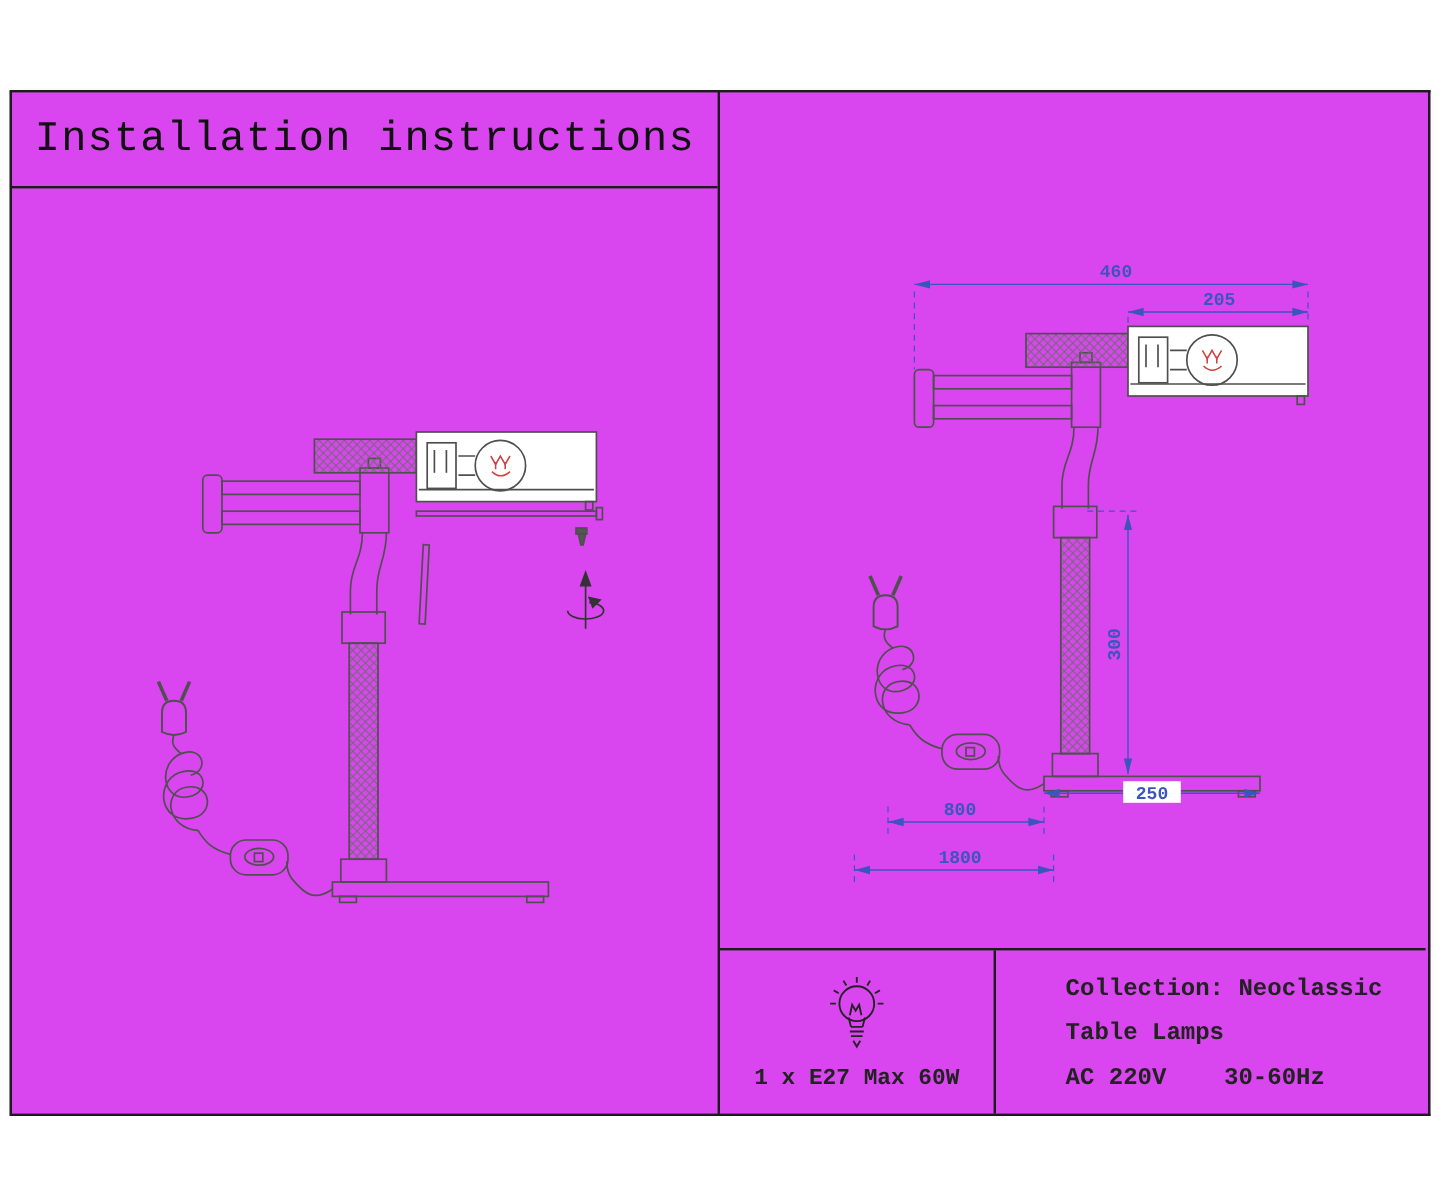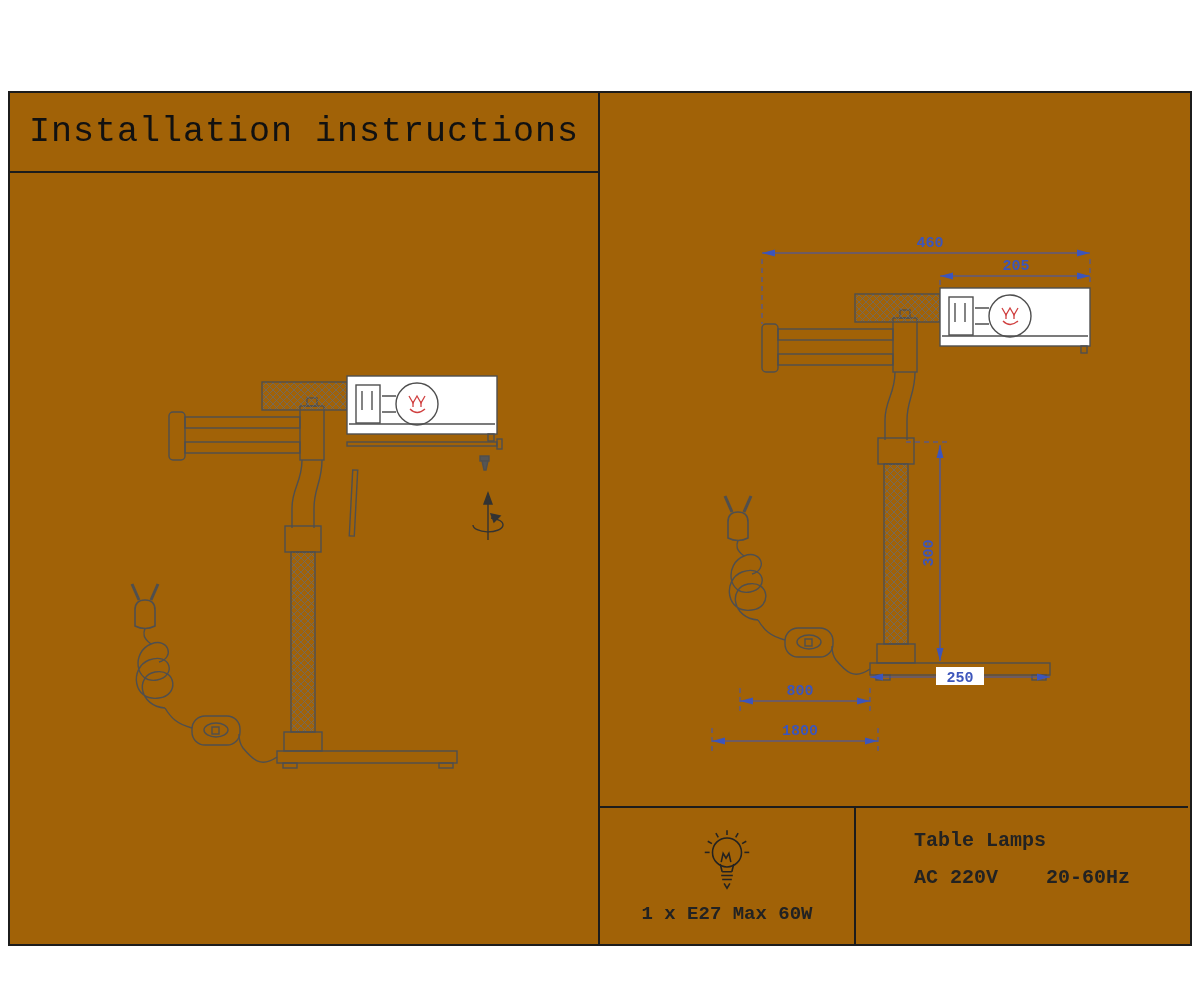--- a/index.html
+++ b/index.html
@@ -1,29 +1,29 @@
 <!DOCTYPE html>
 <html><head>
 <meta charset="utf-8">
 <style>
   * { margin:0; padding:0; box-sizing:border-box; }
   html,body { background:#ffffff; }
   body { width:1200px; height:1000px; font-family:"Liberation Mono","DejaVu Sans Mono",monospace; color:#1d1d1d; }
   .page { position:relative; width:1200px; height:1000px; background:#fff; overflow:hidden; }
-  .panel { position:absolute; border:2px solid #1c1c1c; background:#a16207;margin-top:16px; }
+  .panel { position:absolute; border:2px solid #1c1c1c; background:#d946ef; }
   #left-panel  { left:8px;   top:75px; width:592px; height:855px; }
   #right-panel { left:600px; top:75px; width:592px; height:855px; border-left:none;font-weight:bold; }
   .title-box { height:80px; border-bottom:2px solid #1c1c1c; display:flex; align-items:center; justify-content:center; }
   .title-box span { font-size:35px; letter-spacing:1px; color:#111; }
   .model { position:absolute; left:54px; top:146px; font-size:26px; color:#222; letter-spacing:1px; }
   svg.drawing { position:absolute; display:block; }
   #left-drawing  { left:0; top:80px; width:588px; height:771px; }
   #right-drawing { left:0; top:0;   width:588px; height:713px; }
   .bottom-section { position:absolute; left:0; top:713px; width:588px; height:138px; border-top:2px solid #1c1c1c; display:flex; }
-  .bulb-cell { width:256px; border-right:2px solid #1c1c1c; display:flex; flex-direction:column; align-items:center; justify-content:center; }
+  .bulb-cell { width:230px; border-right:2px solid #1c1c1c; display:flex; flex-direction:column; align-items:center; justify-content:center; }
   .bulb-cell .label { font-size:19px; color:#222; margin-top:2px; }
   .spec-cell { flex:1; padding:14px 0 0 58px; }
   .spec-cell .spec-line { font-size:20px; color:#222; line-height:37px; white-space:pre; }
   
   .ln { stroke:#4f4f4f; fill:none; stroke-width:1.4; }
   
   .dim line, .dim path.dl { stroke:#3c55bb; stroke-width:1.2; fill:none; }
   .dim .dashed { stroke-dasharray:5 4; stroke-width:1; }
   .dim text { fill:#3c55bb; font-size:15px; font-family:"Liberation Mono","DejaVu Sans Mono",monospace; text-anchor:middle; }
 </style>
@@ -206,19 +206,20 @@
             <path d="M24 36 l2 -9 3 5 3 -5 2 9"></path>
 
             <path d="M23 38 L25 46 M37 38 L35 46"></path>
             <path d="M25 46 h10 M24 50 h12 M25 54 h10"></path>
             <path d="M27 58 L30 63 L33 58"></path>
           </g>
         </svg>
         <div class="label">1 x E27 Max 60W</div>
       </div>
       <div class="spec-cell">
+        <div class="spec-line">Collection: Neoclassic</div>
         <div class="spec-line">Table Lamps</div>
-        <div class="spec-line">AC 220V    20-60Hz</div>
+        <div class="spec-line">AC 220V    30-60Hz</div>
       </div>
     </div>
   </div>
 
 </div>
 
 </body></html>

